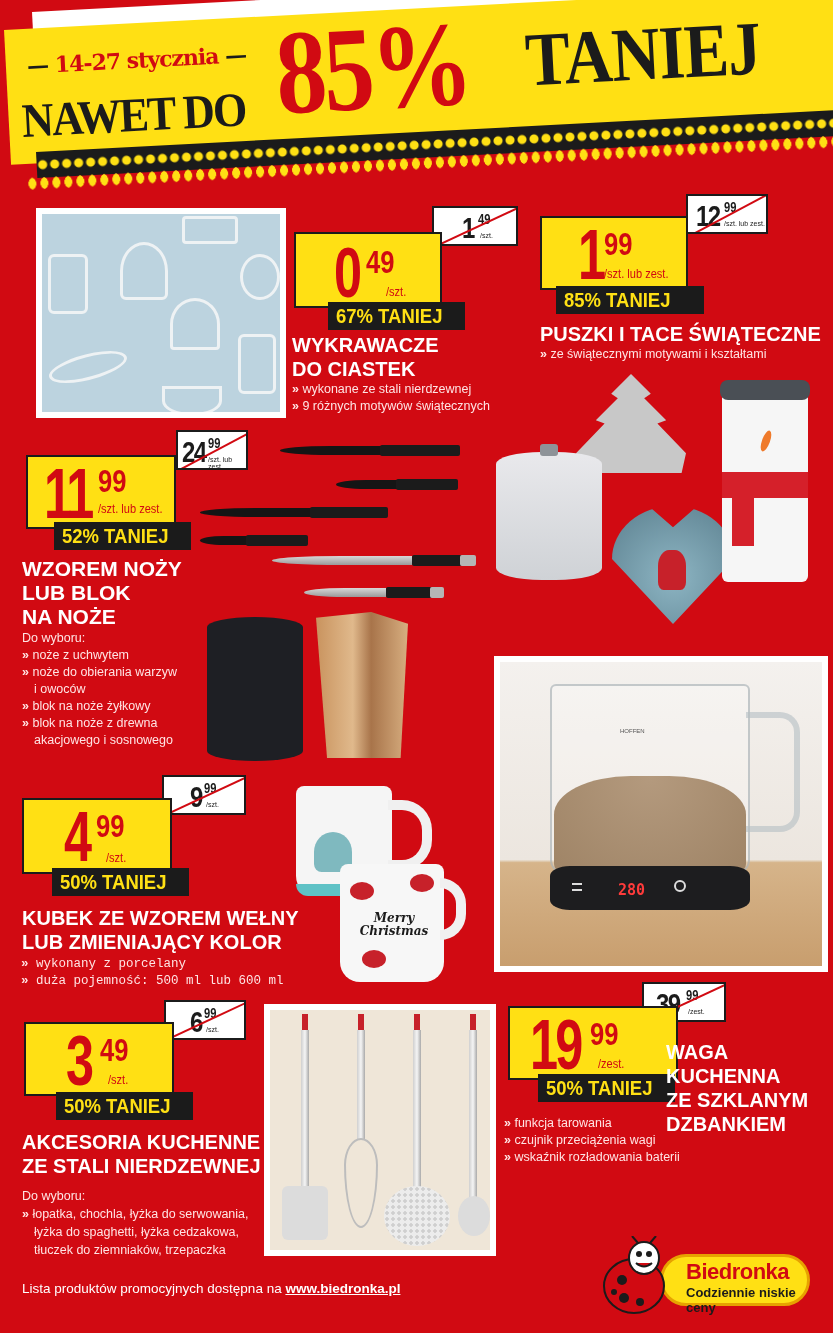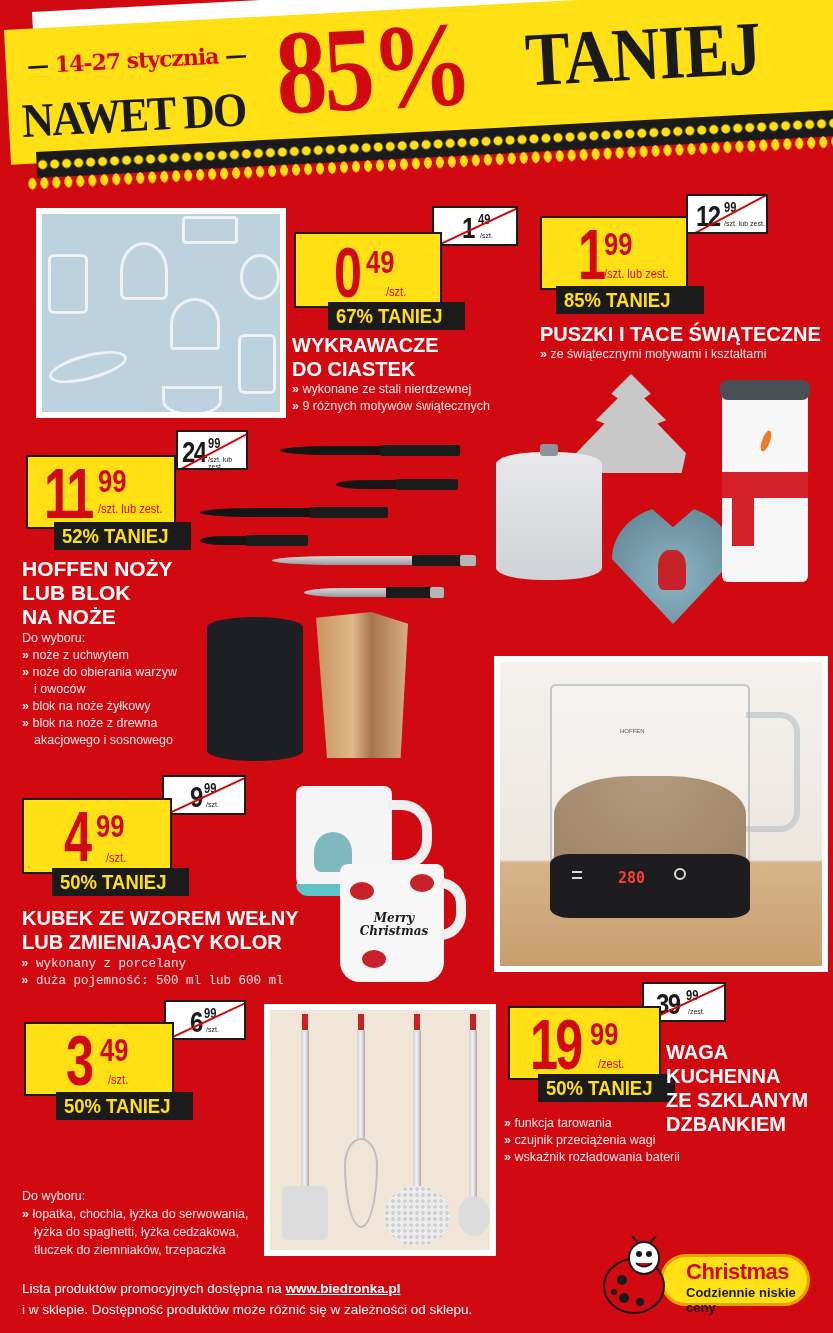--- a/index.html
+++ b/index.html
@@ -166,21 +166,21 @@
   <span class="unit" style="left:30px;">/szt. lub zest.</span>
   <div class="strike" style="width:84px; transform:rotate(-28deg);"></div>
 </div>
 <div class="new-price" style="left:26px; top:455px; width:150px; height:74px;">
   <span class="main" style="left:16px; top:2px;">11</span>
   <span class="cents" style="left:70px; top:8px;">99</span>
   <span class="unit" style="left:70px; top:44px;">/szt. lub zest.</span>
 </div>
 <div class="discount" style="left:54px; top:522px;"><span>52% TANIEJ</span></div>
 <div class="title" style="left:22px; top:557px; font-size:21px;">
-  <div>HOFFEN NOŻY</div>
+  <div>WZOREM NOŻY</div>
   <div>LUB BLOK</div>
   <div>NA NOŻE</div>
 </div>
 <div class="desc" style="left:22px; top:630px;">
   <div>Do wyboru:</div>
   <div class="li">noże z uchwytem</div>
   <div class="li">noże do obierania warzyw</div>
   <div class="cont">i owoców</div>
   <div class="li">blok na noże żyłkowy</div>
   <div class="li">blok na noże z drewna</div>
@@ -215,21 +215,21 @@
   </div>
 <div style="position:absolute; left:207px; top:617px; width:96px; height:144px; background:#1e1f24; border-radius:48px/10px;"></div>
 <div style="position:absolute; left:316px; top:612px; width:92px; height:146px; background:linear-gradient(90deg,#c9935e,#e0b98c 40%,#a8744a 60%,#d7ae80); clip-path:polygon(0 4%,60% 0,100% 8%,92% 100%,12% 100%);"></div>
 
 <div class="photo" style="left:494px; top:656px; width:334px; height:316px;">
   <div class="inner scale-bg">
     <div style="position:absolute;left:50px;top:22px;width:200px;height:190px;border:2px solid rgba(160,170,175,0.6);border-radius:6px 6px 14px 14px;background:rgba(255,255,255,0.25);"></div>
     <div style="position:absolute;left:246px;top:50px;width:54px;height:120px;border:6px solid rgba(180,190,195,0.6);border-left:none;border-radius:0 20px 20px 0;"></div>
     <div style="position:absolute;left:54px;top:114px;width:192px;height:96px;background:radial-gradient(ellipse at 50% 0%, #b49a7e, #9f8466);border-radius:40% 40% 8px 8px;"></div>
     <div style="position:absolute;left:120px;top:66px;font-size:6px;color:#555;">HOFFEN</div>
-    <div style="position:absolute;left:50px;top:192px;width:200px;height:64px;background:#1d1d1f;border-radius:20px/10px;">
+    <div style="position:absolute;left:50px;top:204px;width:200px;height:44px;background:#1d1d1f;border-radius:20px/10px;">
       <div style="position:absolute;left:68px;top:15px;font-family:'DejaVu Sans Mono',monospace;font-size:15px;color:#ff3b3b;font-weight:bold;">280</div>
       <div style="position:absolute;left:124px;top:14px;width:12px;height:12px;border:2px solid #ddd;border-radius:50%;"></div>
       <div style="position:absolute;left:22px;top:17px;width:10px;height:8px;border-top:2px solid #ddd;border-bottom:2px solid #ddd;"></div>
     </div>
   </div>
 </div>
 
 <div class="old-price" style="left:162px; top:775px; width:84px;">
   <span class="main" style="left:26px;">9</span>
   <span class="cents" style="left:40px;">99</span>
@@ -270,20 +270,22 @@
   <span class="unit" style="left:40px;">/szt.</span>
   <div class="strike" style="width:92px; transform:rotate(-25deg);"></div>
 </div>
 <div class="new-price" style="left:24px; top:1022px; width:150px; height:74px;">
   <span class="main" style="left:40px; top:2px;">3</span>
   <span class="cents" style="left:74px; top:10px;">49</span>
   <span class="unit" style="left:82px; top:48px;">/szt.</span>
 </div>
 <div class="discount" style="left:56px; top:1092px;"><span>50% TANIEJ</span></div>
 <div class="title" style="left:22px; top:1130px;">
+  <div>AKCESORIA KUCHENNE</div>
+  <div>ZE STALI NIERDZEWNEJ</div>
 </div>
 <div class="desc" style="left:22px; top:1187px; line-height:18px;">
   <div>Do wyboru:</div>
   <div class="li">łopatka, chochla, łyżka do serwowania,</div>
   <div class="cont">łyżka do spaghetti, łyżka cedzakowa,</div>
   <div class="cont">tłuczek do ziemniaków, trzepaczka</div>
 </div>
 <div class="photo" style="left:264px; top:1004px; width:232px; height:252px;">
   <div class="inner utensils-bg">
     <div style="position:absolute;left:32px;top:4px;width:6px;height:16px;background:#c7212a;"></div>
@@ -300,52 +302,51 @@
     <div style="position:absolute;left:188px;top:186px;width:32px;height:40px;background:#dcdcdc;border-radius:50%;"></div>
   </div>
 </div>
 
 <div class="old-price" style="left:642px; top:982px; width:84px;">
   <span class="main" style="left:12px;">39</span>
   <span class="cents" style="left:42px;">99</span>
   <span class="unit" style="left:44px;">/zest.</span>
   <div class="strike" style="width:94px; transform:rotate(-25deg);"></div>
 </div>
-<div class="new-price" style="left:508px; top:1006px; width:153px; height:74px;">
+<div class="new-price" style="left:508px; top:1006px; width:170px; height:74px;">
   <span class="main" style="left:20px; top:2px;">19</span>
   <span class="cents" style="left:80px; top:10px;">99</span>
   <span class="unit" style="left:88px; top:48px;">/zest.</span>
 </div>
 <div class="discount" style="left:538px; top:1074px;"><span>50% TANIEJ</span></div>
 <div class="title" style="left:666px; top:1040px; font-size:20px; line-height:24px;">
   <div>WAGA</div>
   <div>KUCHENNA</div>
   <div>ZE SZKLANYM</div>
   <div>DZBANKIEM</div>
 </div>
 <div class="desc" style="left:504px; top:1115px;">
   <div class="li">funkcja tarowania</div>
   <div class="li">czujnik przeciążenia wagi</div>
   <div class="li">wskaźnik rozładowania baterii</div>
 </div>
 
 <div class="footer">
   <div><span>Lista produktów promocyjnych dostępna na </span><b>www.biedronka.pl</b></div>
-  <div>i w sklepie. Dostępność produktów może różnić się w zależności od sklepu.</div>
 </div>
 
 <div class="logo">
   <div class="logo-pill"></div>
   <svg class="ladybug" viewBox="0 0 70 78">
     <ellipse cx="32" cy="50" rx="30" ry="27" fill="#d10a12" stroke="#1b1b1b" stroke-width="2"></ellipse>
     <circle cx="20" cy="44" r="5" fill="#1b1b1b"></circle>
     <circle cx="22" cy="62" r="5" fill="#1b1b1b"></circle>
     <circle cx="38" cy="66" r="4" fill="#1b1b1b"></circle>
     <circle cx="12" cy="56" r="3" fill="#1b1b1b"></circle>
     <ellipse cx="42" cy="22" rx="15" ry="16" fill="#fff" stroke="#1b1b1b" stroke-width="2"></ellipse>
     <circle cx="37" cy="18" r="3" fill="#1b1b1b"></circle>
     <circle cx="47" cy="18" r="3" fill="#1b1b1b"></circle>
     <path d="M34 27 Q42 34 50 27" stroke="#1b1b1b" stroke-width="2" fill="#d10a12"></path>
     <path d="M36 7 L30 0 M48 7 L54 0" stroke="#1b1b1b" stroke-width="2"></path>
   </svg>
-  <div class="logo-name">Christmas</div>
+  <div class="logo-name">Biedronka</div>
   <div class="logo-tag">Codziennie niskie ceny</div>
 </div>
 
 </body></html>

